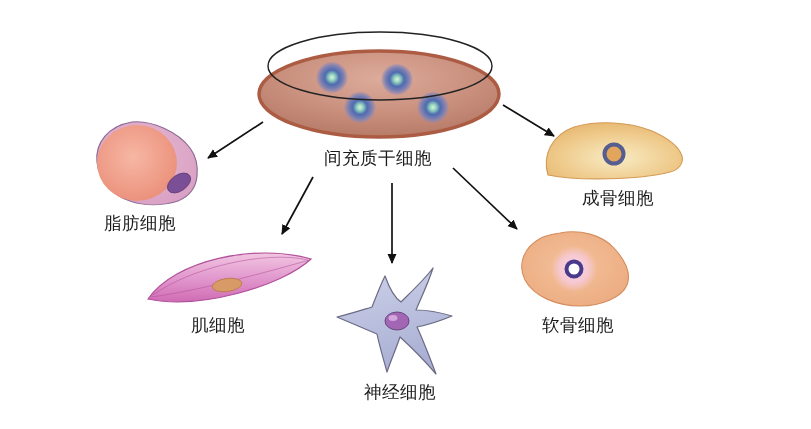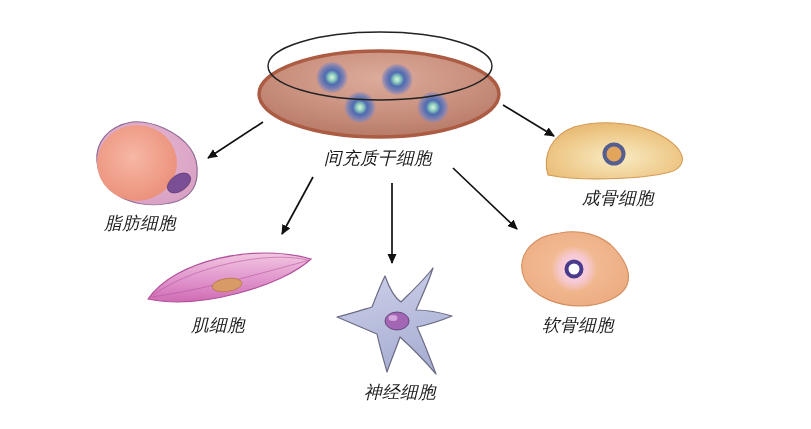--- a/index.html
+++ b/index.html
@@ -2,21 +2,20 @@
 <html><head>
 <meta charset="utf-8">
 <style>
   html,body{margin:0;padding:0;background:#ffffff;}
   #figure{
     position:relative;
     width:811px;height:429px;
     background:#ffffff;
     overflow:hidden;
     font-family:"Liberation Serif","DejaVu Serif",serif;
-    font-style:italic;
   }
   svg{display:block;}
   text.cell-label{
     font-family:"Liberation Serif","DejaVu Serif",serif;
     font-size:17.5px;
     fill:#1b1b1b;
     letter-spacing:0.5px;
   }
 </style>
 </head>

